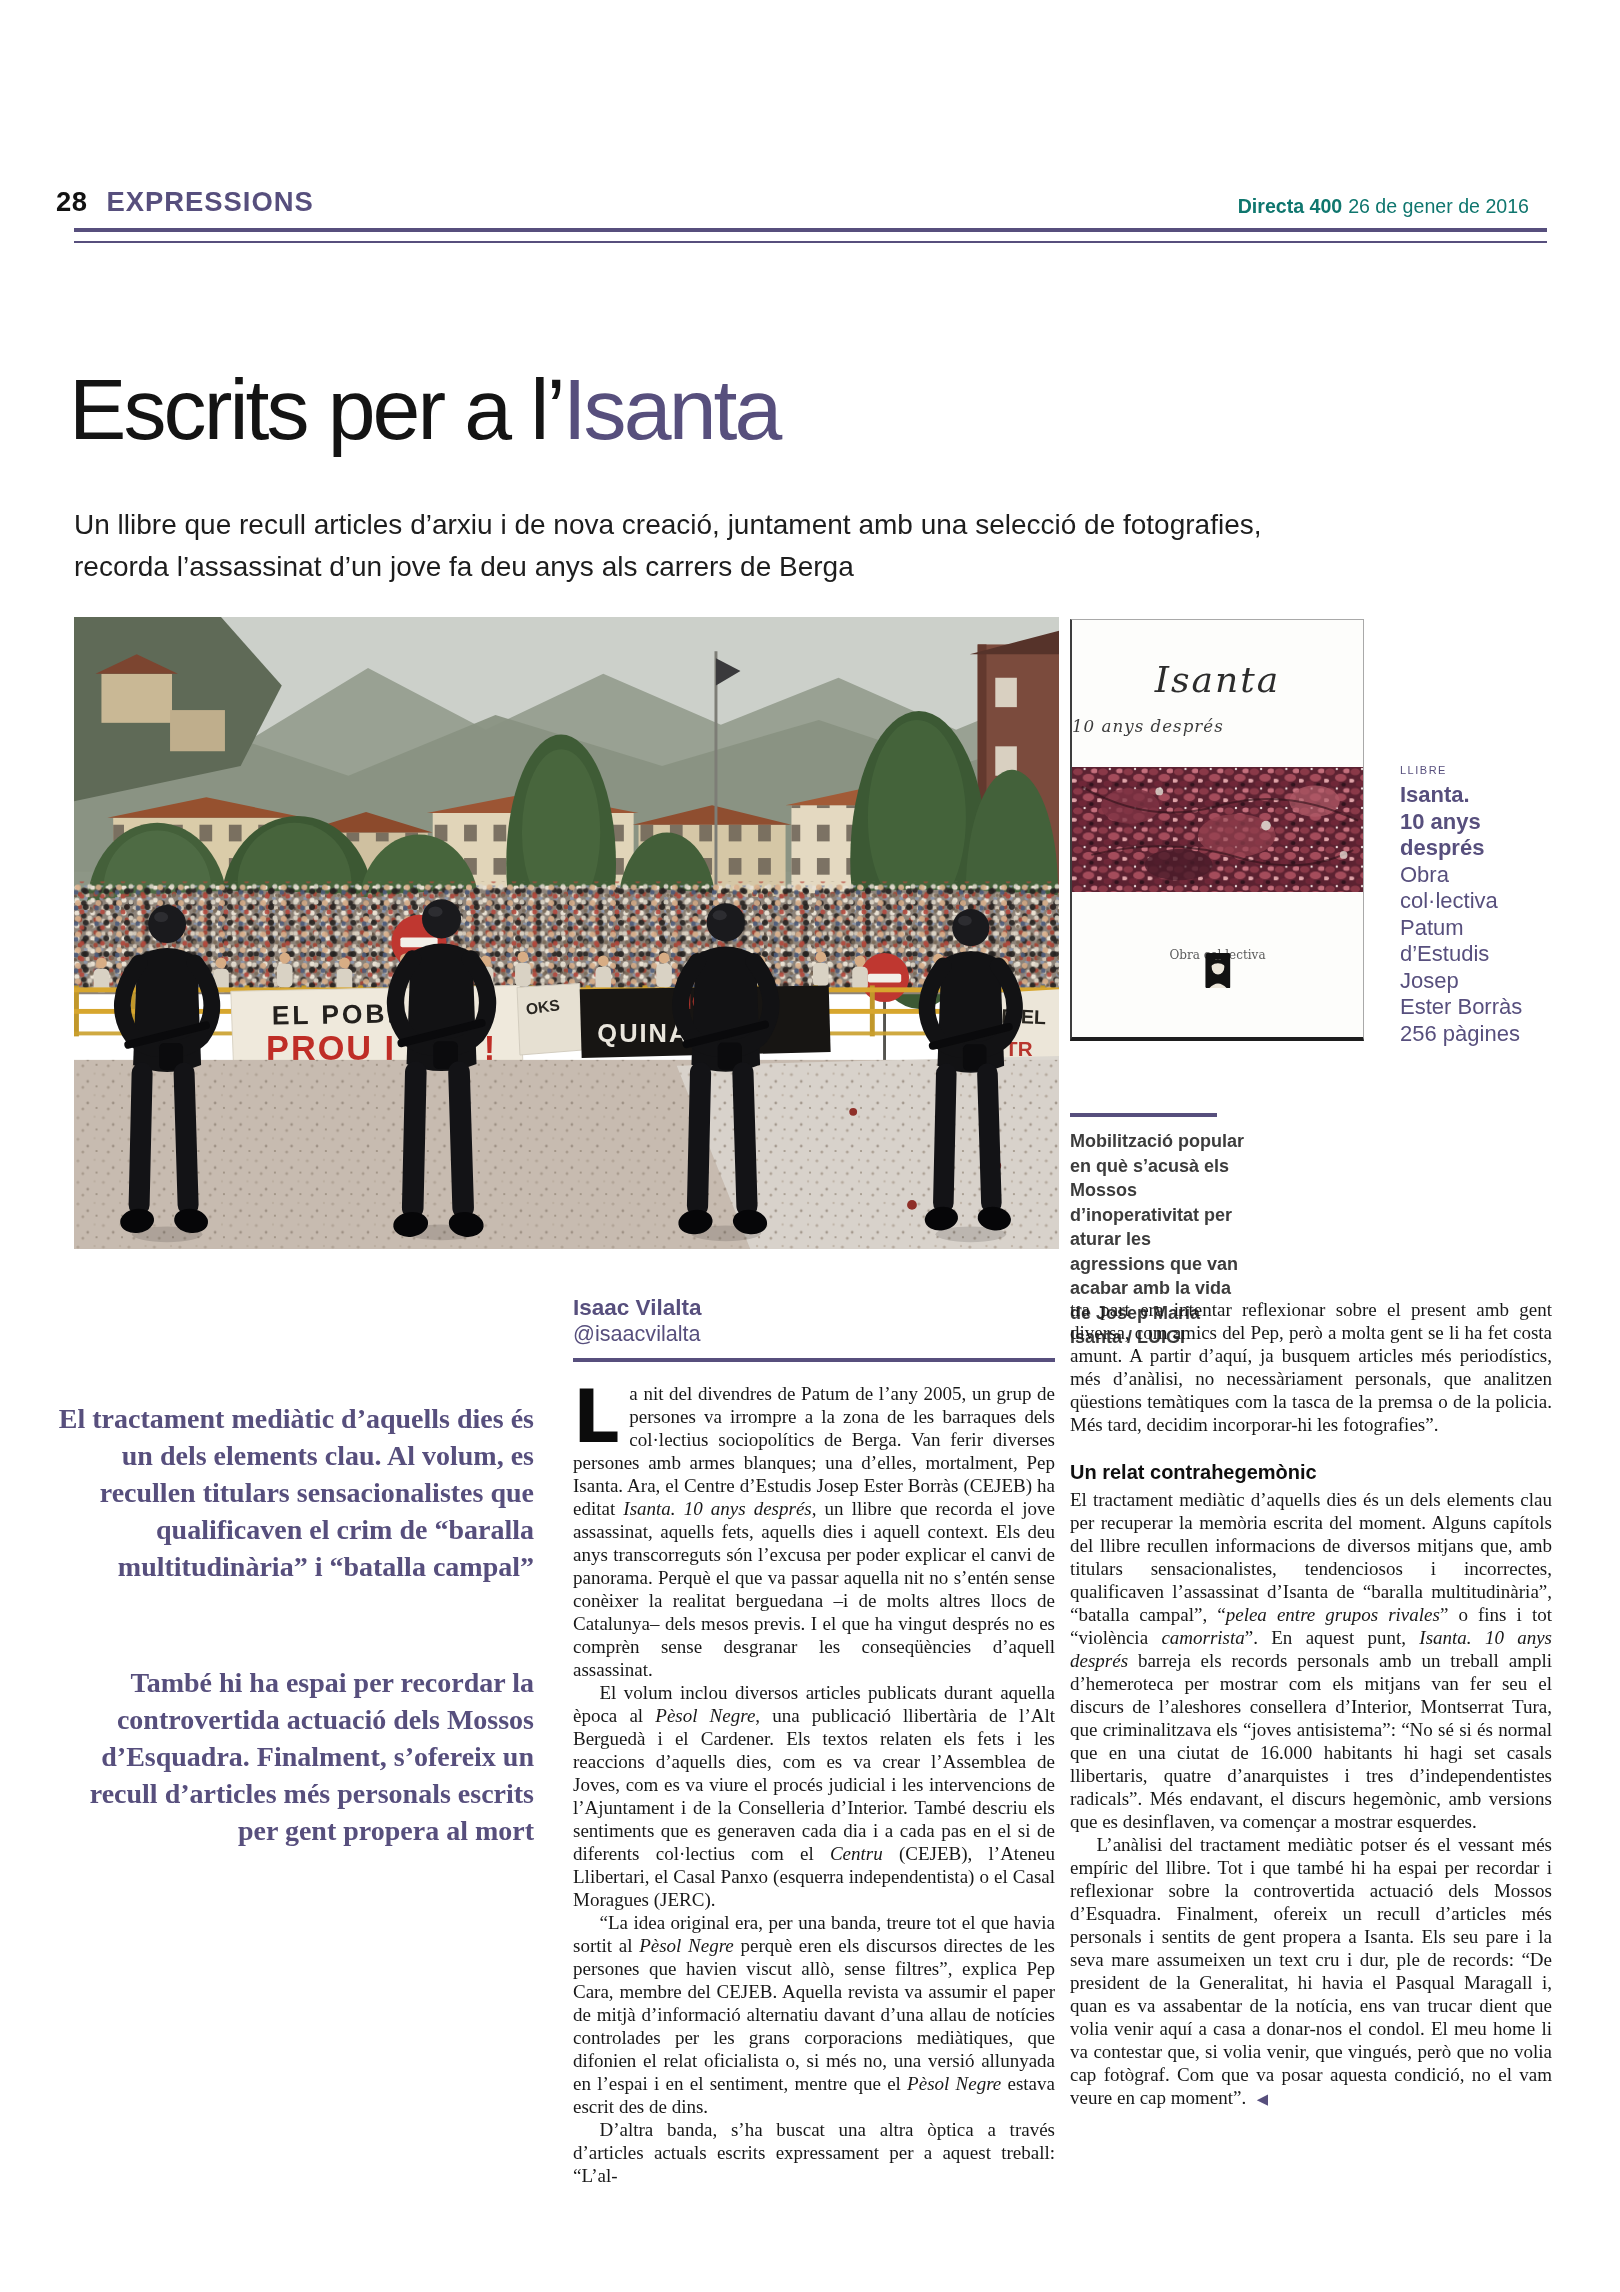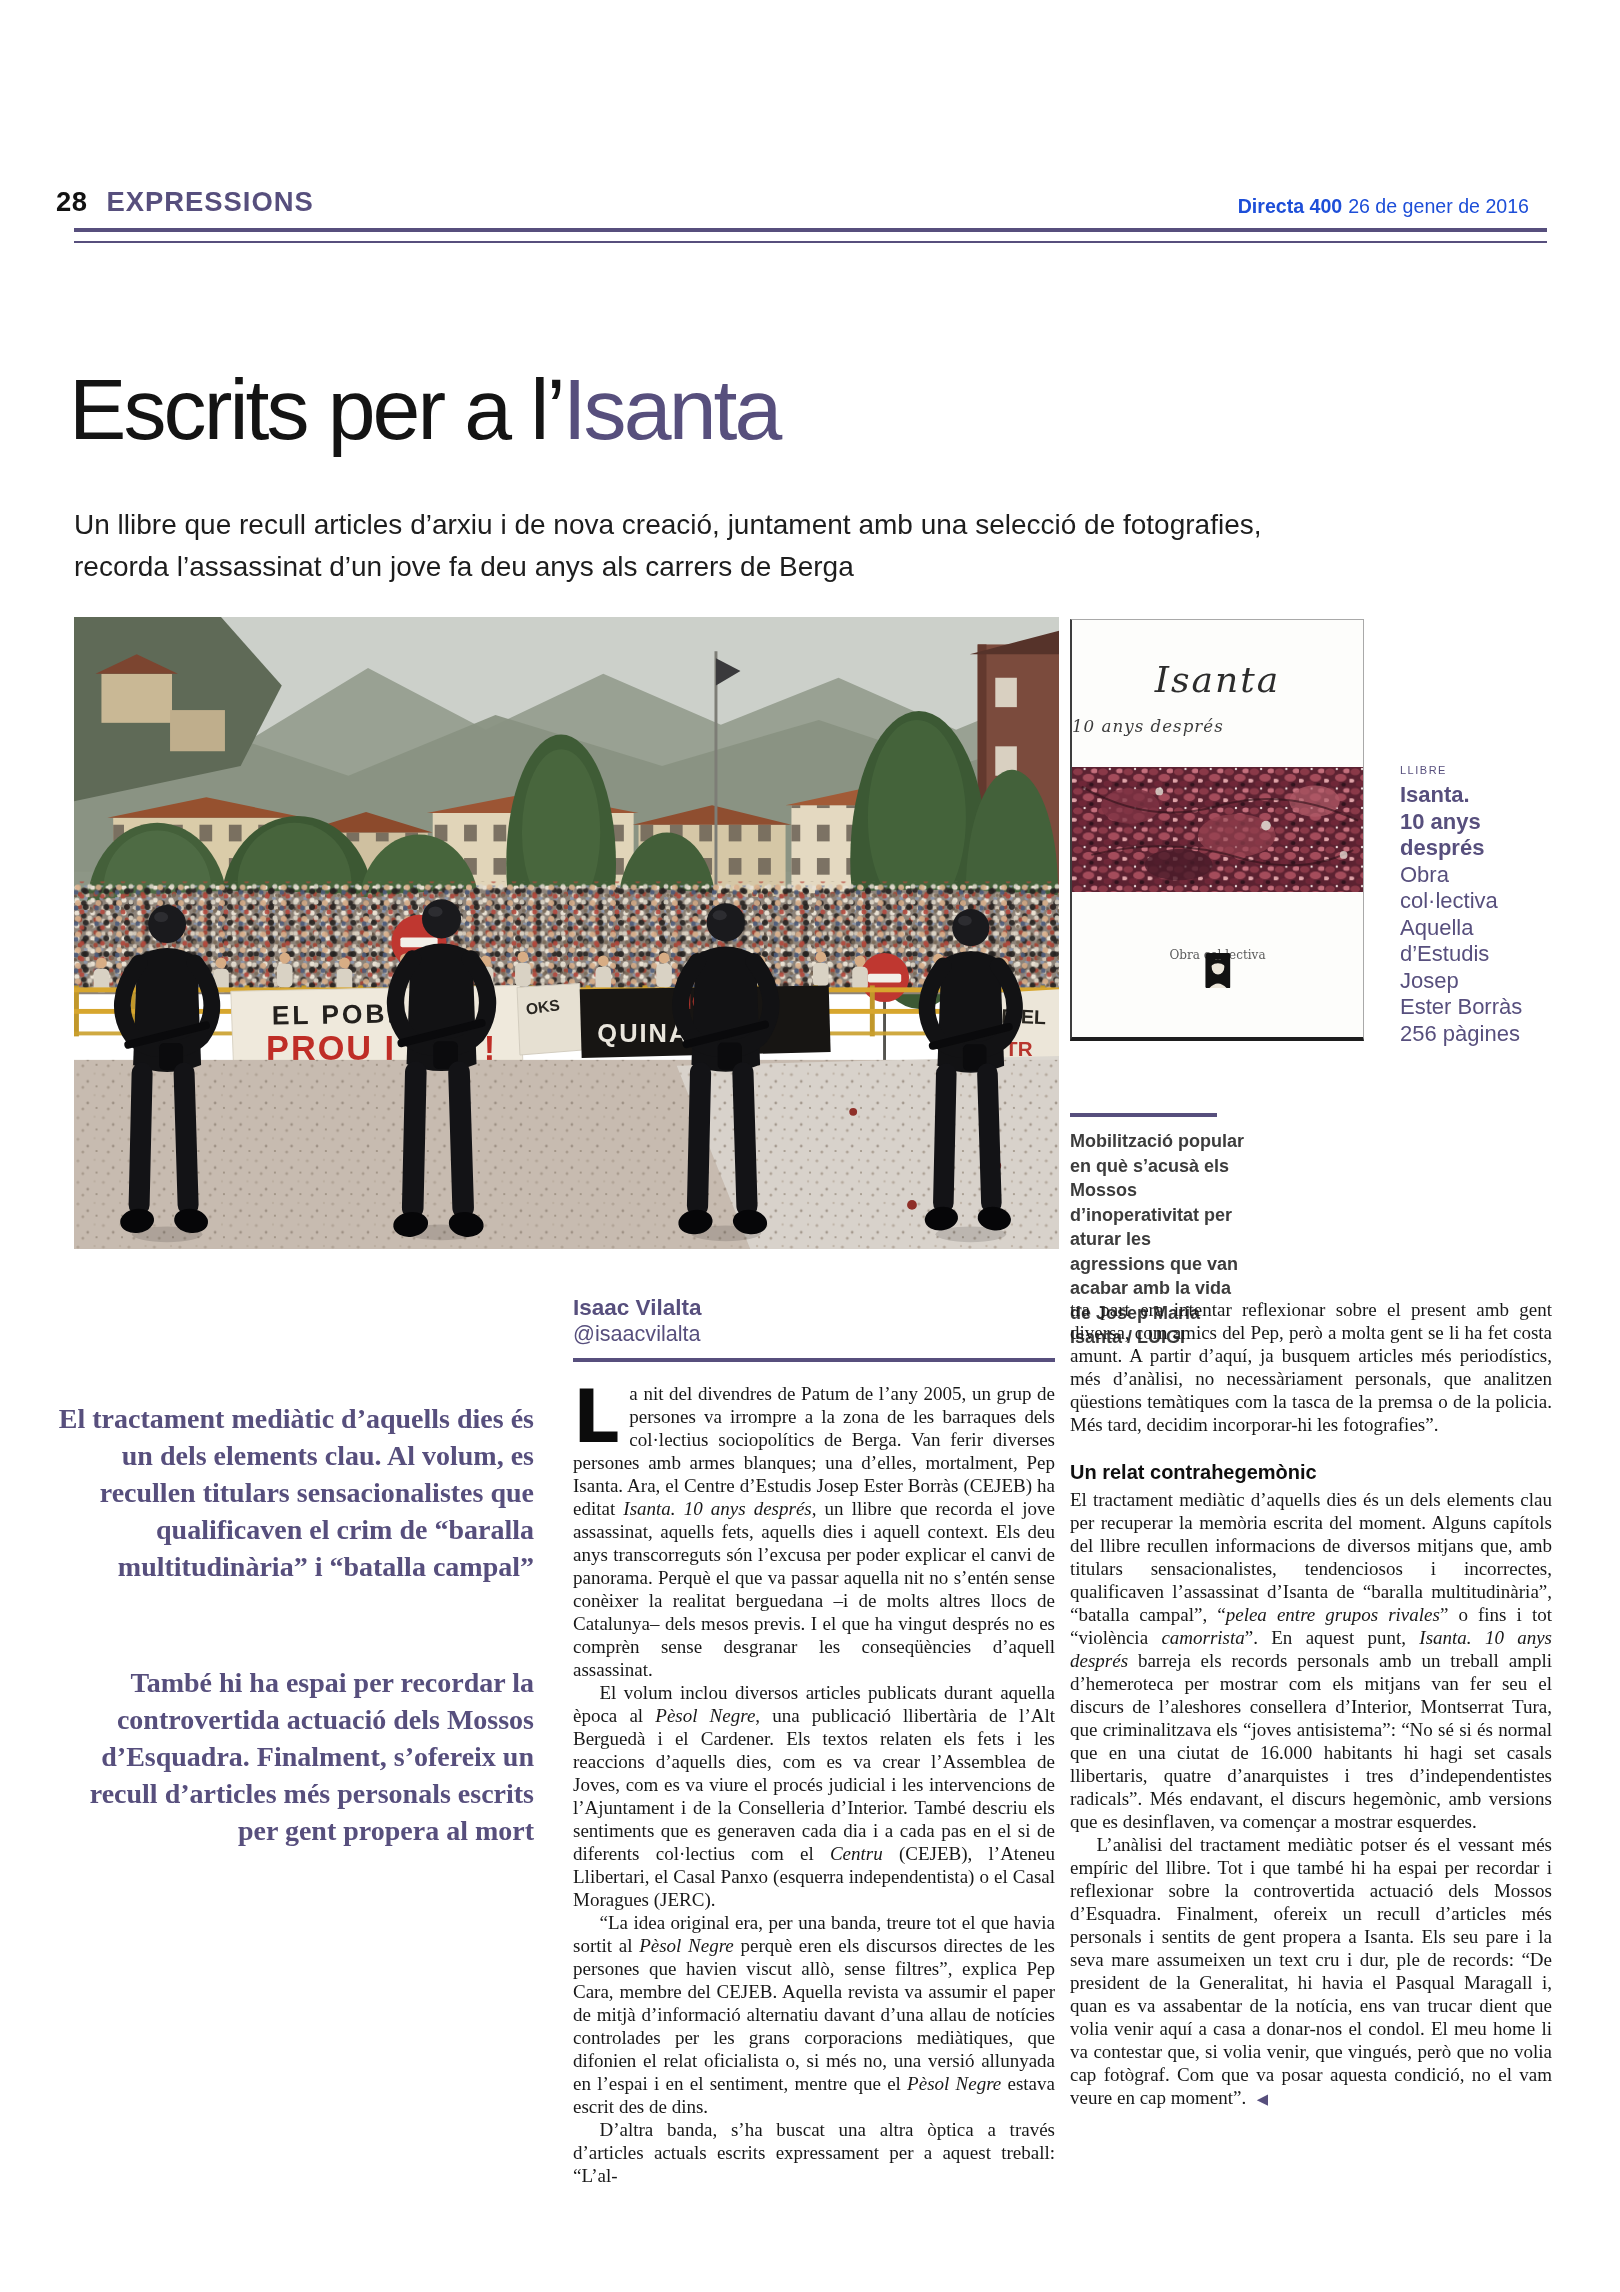--- a/index.html
+++ b/index.html
@@ -4,21 +4,21 @@
 <style>
   :root{ --accent:#574f7d; }
   html,body{margin:0;padding:0;background:#e8e8e8;}
   .page{position:relative;width:1620px;height:2293px;background:#ffffff;overflow:hidden;
         font-family:"Liberation Sans",sans-serif;margin:0 auto;}
 
   
   .hdr{position:absolute;top:186px;left:56px;width:1473px;display:flex;justify-content:space-between;align-items:flex-end;}
   .hdr-left{font-size:27.4px;font-weight:bold;letter-spacing:0.5px;color:#121212;}
   .hdr-left .sec{color:var(--accent);margin-left:10.8px;letter-spacing:1px;}
-  .hdr-right{font-size:19.6px;color:#1d4ed8;}
+  .hdr-right{font-size:19.6px;color:#0f766e;}
   .hdr-right .issue{font-weight:bold;margin-right:5.9px;}
   .rule{position:absolute;left:74px;width:1473px;background:var(--accent);}
   .rule1{top:228px;height:3.9px;}
   .rule2{top:241px;height:2px;}
 
   
   h1.headline{position:absolute;left:69px;top:366px;margin:0;font-size:86px;line-height:1;
       font-weight:normal;letter-spacing:-2.9px;color:#141414;white-space:nowrap;}
   .headline .accent{color:var(--accent);}
   .standfirst{position:absolute;left:74px;top:504px;width:1225px;margin:0;
@@ -339,21 +339,21 @@
   <aside class="bookinfo">
     <div class="lbl">LLIBRE</div>
     <div class="title">
         <div>Isanta.</div>
         <div>10 anys</div>
         <div>després</div>
       </div>
     <div class="meta">
         <div>Obra</div>
         <div>col·lectiva</div>
-        <div>Aquella</div>
+        <div>Patum</div>
         <div>d’Estudis</div>
         <div>Josep</div>
         <div>Ester Borràs</div>
         <div>256 pàgines</div>
       </div>
   </aside>
 
   <div class="cap-rule"></div>
   <div class="caption">Mobilització popular en què s’acusà els Mossos d’inoperativitat per aturar les agressions que van acabar amb la vida de Josep Maria Isanta / LUIGI</div>
 

